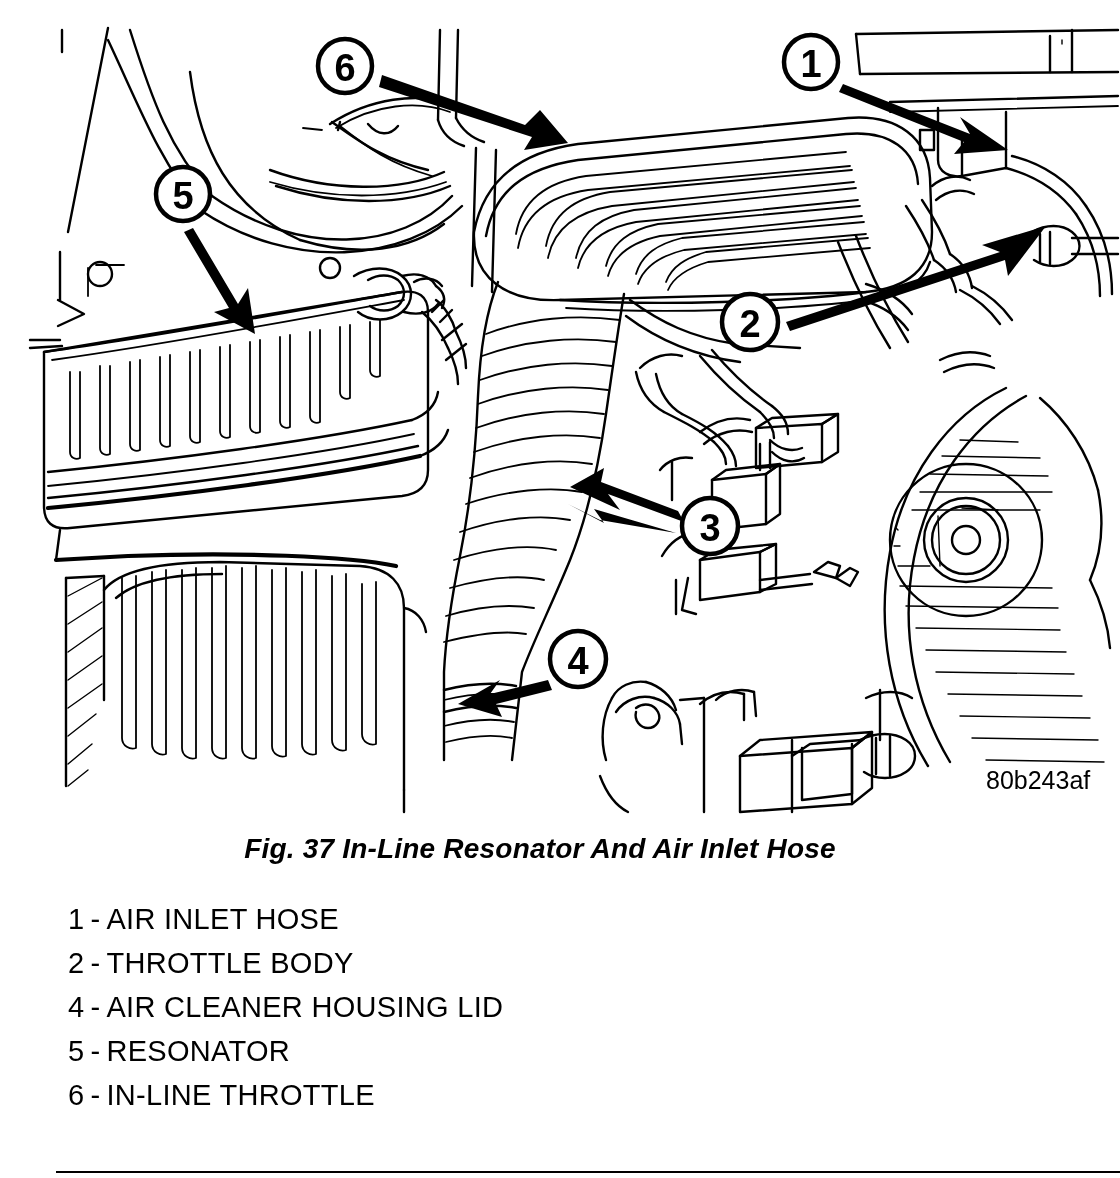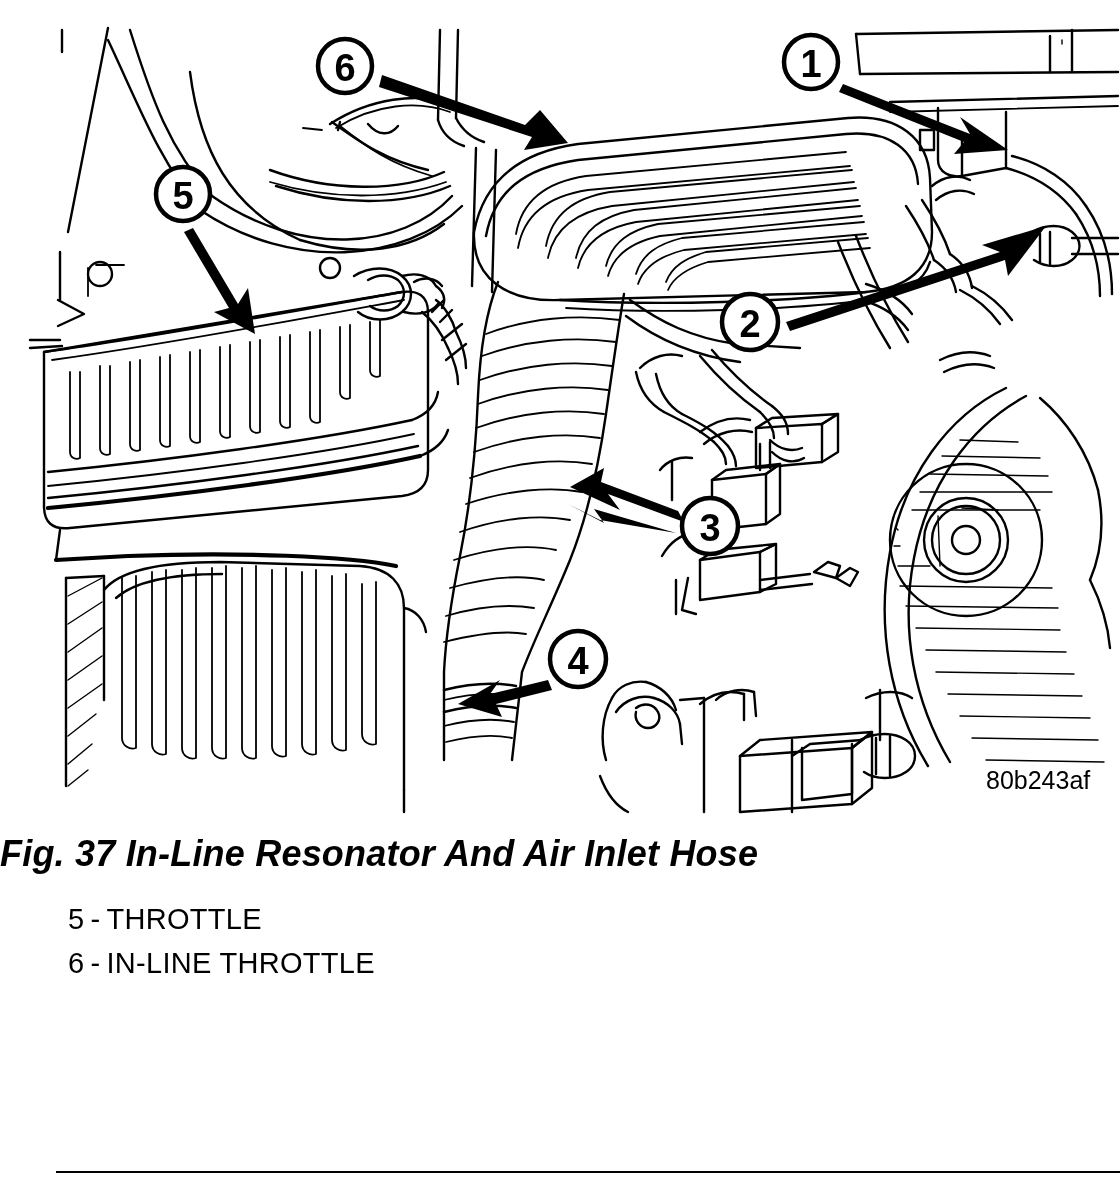--- a/index.html
+++ b/index.html
@@ -83,21 +83,22 @@
     font-family: "Liberation Sans", sans-serif;
     font-size: 25px;
     fill: #000000;
   }
   
   #figure-title {
     position: absolute;
     left: 0;
     top: 833px;
     width: 1080px;
-    font-size: 36px;
+    text-align: center;
+    font-size: 28px;
     font-weight: bold;
     font-style: italic;
     letter-spacing: 0.2px;
     white-space: nowrap;
   }
   #legend {
     position: absolute;
     left: 68px;
     top: 897px;
     width: 900px;
@@ -491,26 +492,35 @@
 
       <text class="fig-code" x="986" y="789">80b243af</text>
 
     </svg>
   </div>
 
   <div id="figure-title">Fig. 37 In-Line Resonator And Air Inlet Hose</div>
 
   <div id="legend">
 
-
-
-
-
     <div class="legend-item">
-      <span class="legend-num">5</span><span class="legend-dash">-</span><span class="legend-label">THROTTLE</span>
+      <span class="legend-num">1</span><span class="legend-dash">-</span><span class="legend-label">AIR INLET HOSE</span>
+    </div>
+
+    <div class="legend-item">
+      <span class="legend-num">2</span><span class="legend-dash">-</span><span class="legend-label">THROTTLE BODY</span>
+    </div>
+
+
+    <div class="legend-item">
+      <span class="legend-num">4</span><span class="legend-dash">-</span><span class="legend-label">AIR CLEANER HOUSING LID</span>
+    </div>
+
+    <div class="legend-item">
+      <span class="legend-num">5</span><span class="legend-dash">-</span><span class="legend-label">RESONATOR</span>
     </div>
 
     <div class="legend-item">
       <span class="legend-num">6</span><span class="legend-dash">-</span><span class="legend-label">IN-LINE THROTTLE</span>
     </div>
 
   </div>
 
   <div id="bottom-rule"></div>
 

